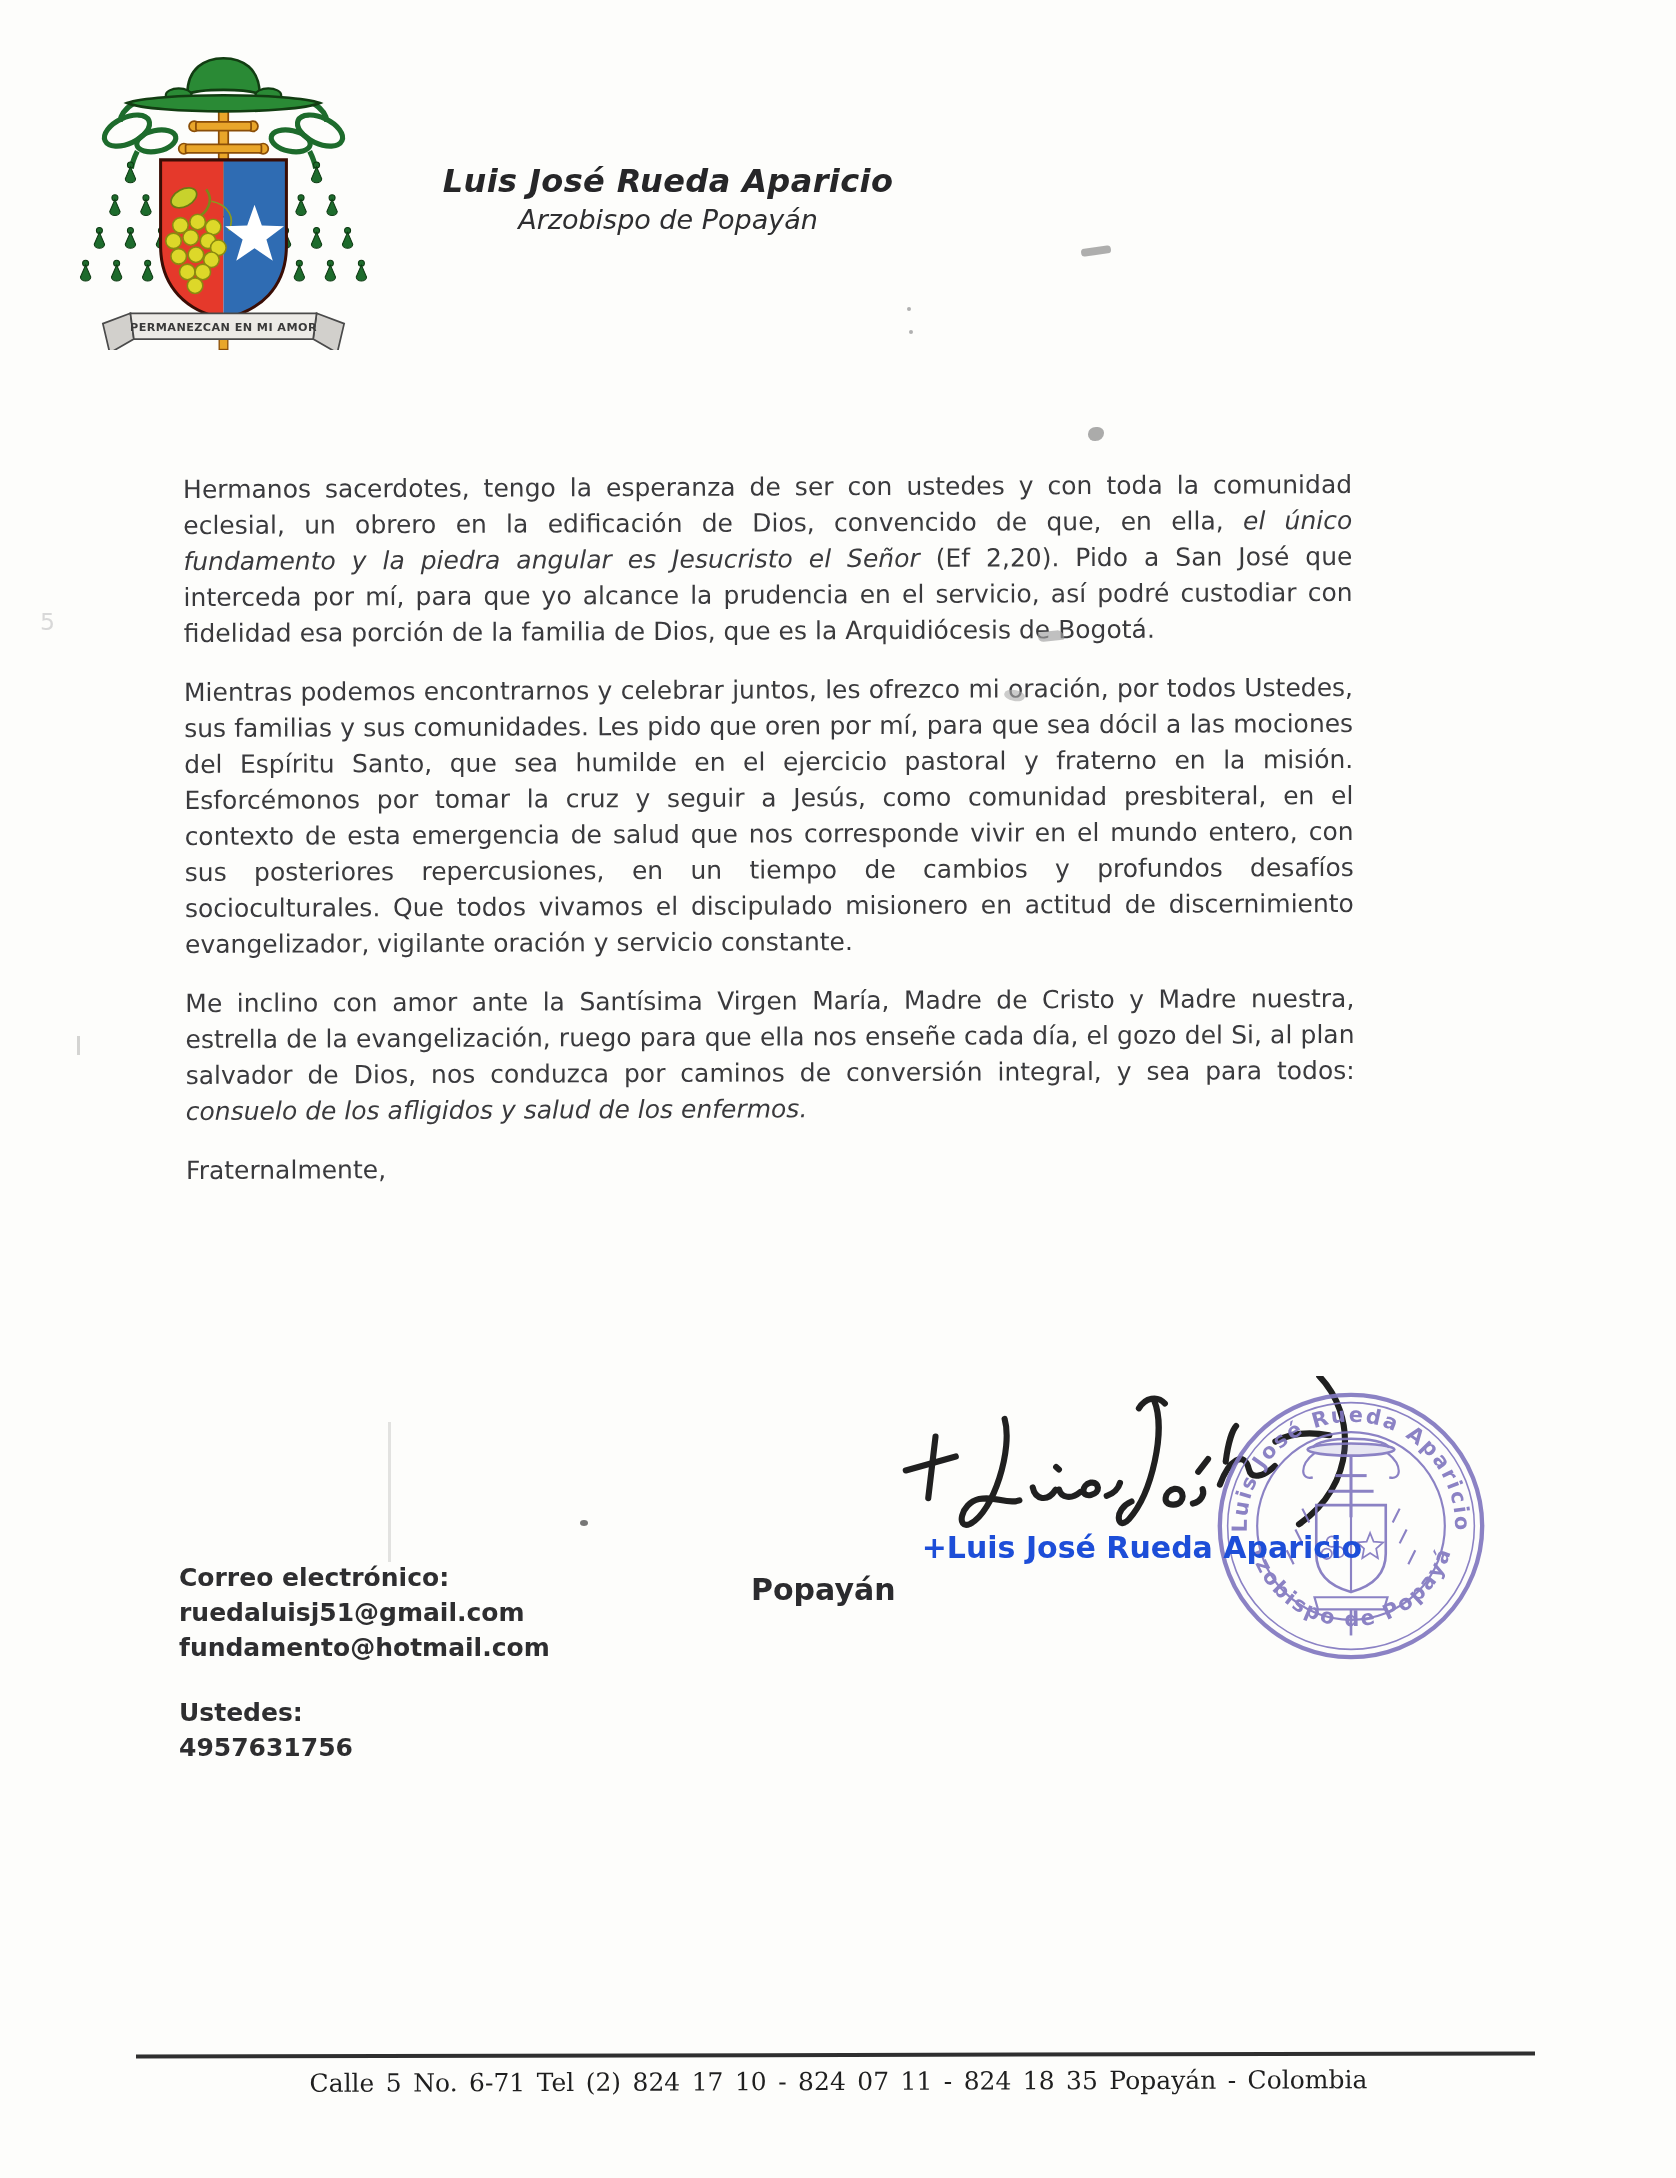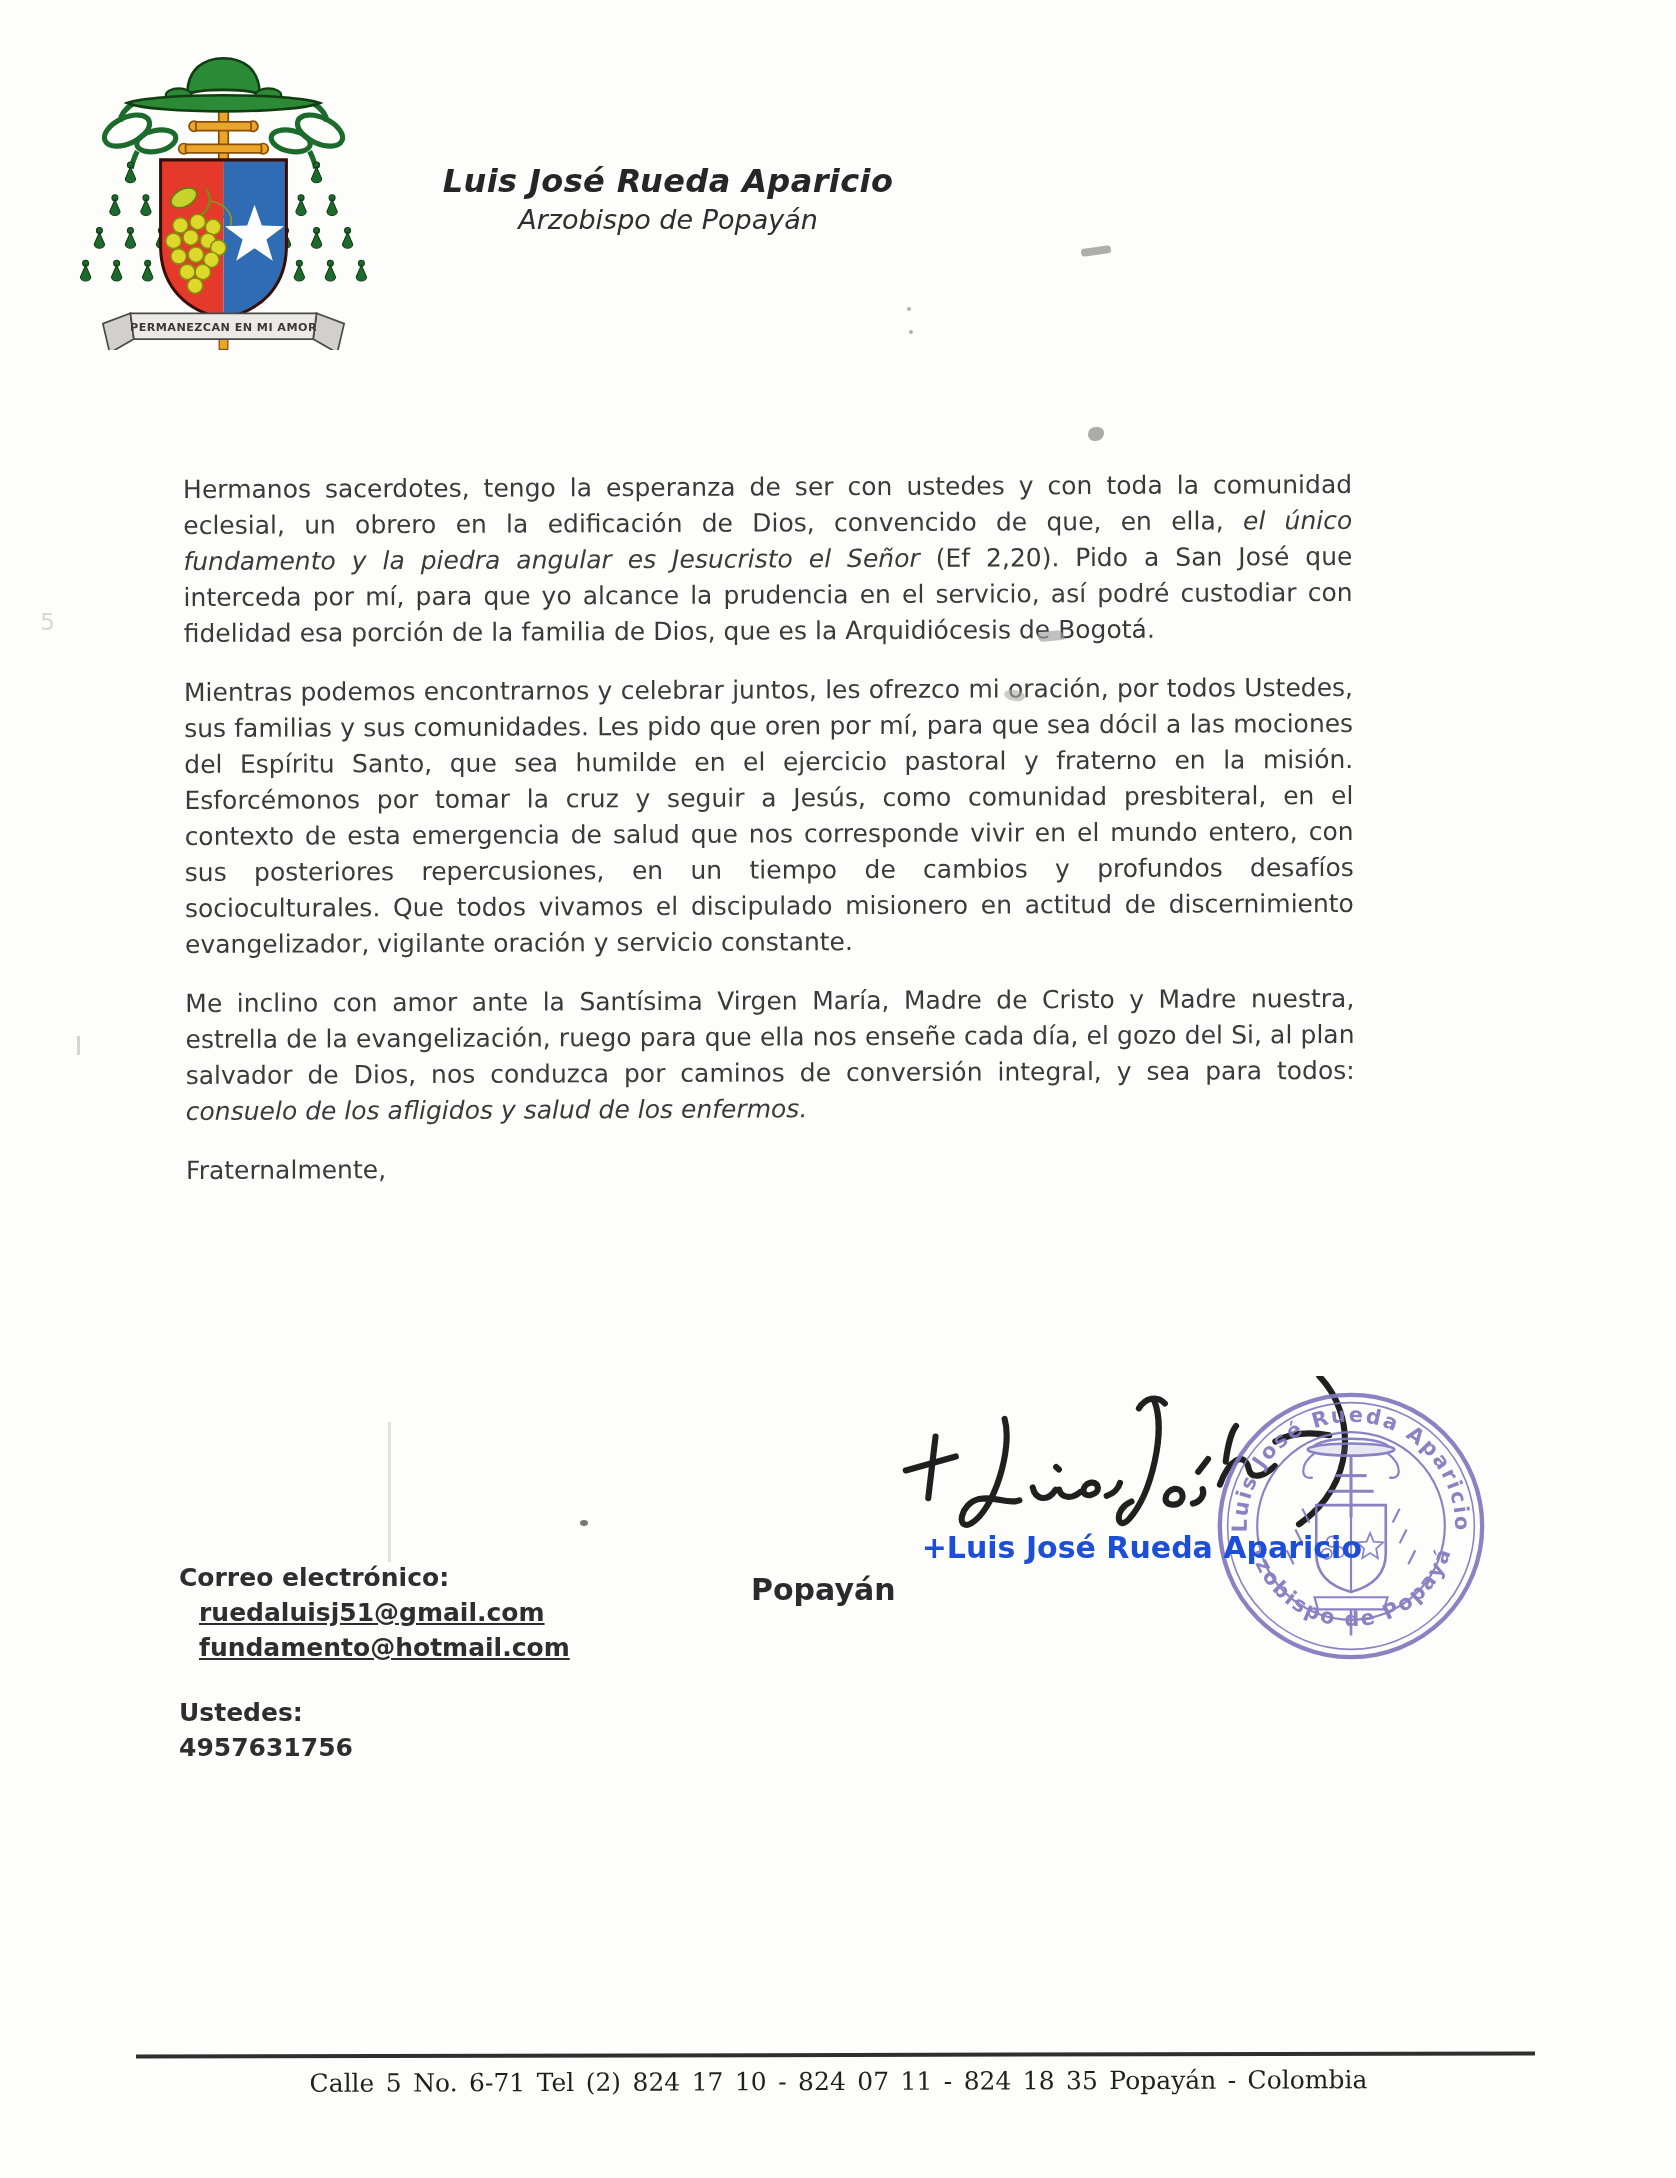--- a/index.html
+++ b/index.html
@@ -29,21 +29,21 @@
   .sig-script{position:absolute;left:869px;top:1376px;width:507px;height:175px;}
   .stamp{position:absolute;left:1212px;top:1387px;width:278px;height:278px;opacity:.92;}
   .stamp text{fill:#8278c0;font-weight:bold;font-family:"DejaVu Sans",sans-serif;}
   .sig-name{position:absolute;left:751px;top:1530px;width:611px;text-align:right;
     font-size:30px;font-weight:bold;color:#1d4ed8;}
   .sig-city{position:absolute;left:751px;top:1572px;width:549px;
     font-size:30px;font-weight:bold;color:#2b2b2e;}
   
   .contact{position:absolute;left:179px;top:1560px;font-size:25px;font-weight:bold;
     color:#2e2e30;line-height:35px;}
-  .contact .email{text-decoration:underline;display:block;margin-left:20px;}
+  .contact .email{display:block;}
   .contact .cel-label{display:block;margin-top:30px;}
   
   .footer-rule{position:absolute;left:136px;top:2053px;width:1399px;height:3.5px;
     background:#2f2f2f;transform:rotate(-0.12deg);}
   .footer-text{position:absolute;left:0;top:2067px;width:1677px;text-align:center;
     font-family:"DejaVu Serif","Liberation Serif",serif;font-size:25px;color:#1f1f1f;
     word-spacing:3.5px;transform:rotate(-0.2deg);}
   
   .speck{position:absolute;pointer-events:none;}
 </style>

